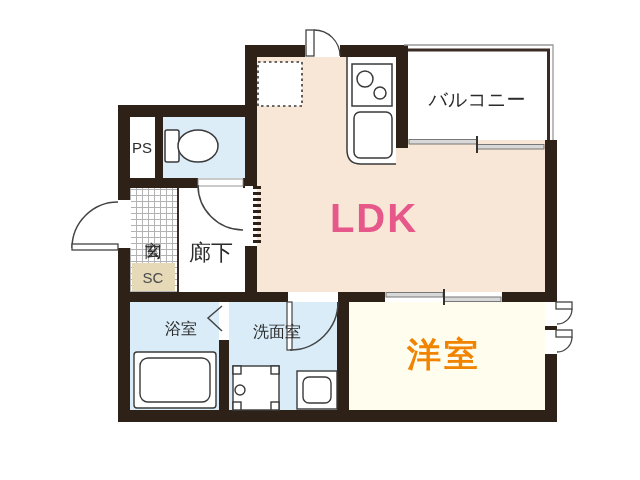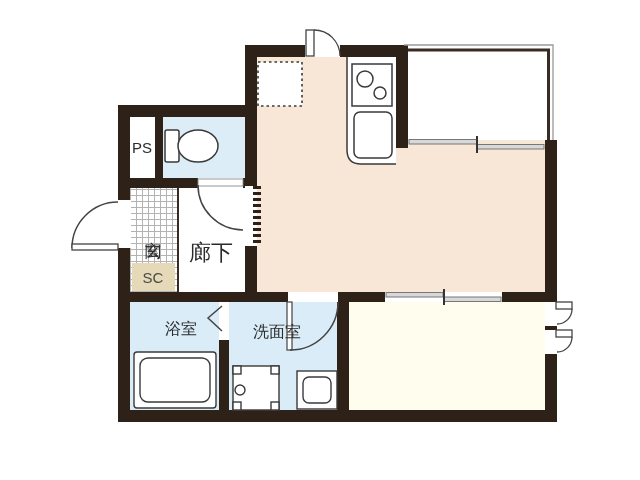--- a/index.html
+++ b/index.html
@@ -141,20 +141,23 @@
     </g>
 
     <g>
       <rect x="556" y="302" width="16" height="7" fill="#ffffff" stroke="#444444" stroke-width="1.3"></rect>
       <path d="M572 309 A15 15 0 0 1 557 324" fill="none" stroke="#444444" stroke-width="1.3"></path>
       <rect x="556" y="330" width="16" height="7" fill="#ffffff" stroke="#444444" stroke-width="1.3"></rect>
       <path d="M572 337 A15 15 0 0 1 557 352" fill="none" stroke="#444444" stroke-width="1.3"></path>
     </g>
   </svg>
 
+  <div class="rlabel lbl-ldk" style="left:374px;top:218px;font-size:40px;">LDK</div>
+  <div class="rlabel" style="left:477px;top:99px;font-size:19px;">バルコニー</div>
+  <div class="rlabel lbl-yoshitsu" style="left:444px;top:354px;font-size:34px;">洋室</div>
   <div class="rlabel" style="left:211px;top:253px;font-size:22px;">廊下</div>
   <div class="rlabel lbl-vert" style="left:153px;top:231px;font-size:16px;">玄関</div>
   <div class="rlabel" style="left:153px;top:277px;font-size:15px;color:#4a4a4a;text-align:center;">SC</div>
   <div class="rlabel" style="left:142px;top:147px;font-size:15px;">PS</div>
   <div class="rlabel" style="left:181px;top:329px;font-size:16px;">浴室</div>
   <div class="rlabel" style="left:277px;top:332px;font-size:16px;">洗面室</div>
 
 </div>
 
 </body></html>

